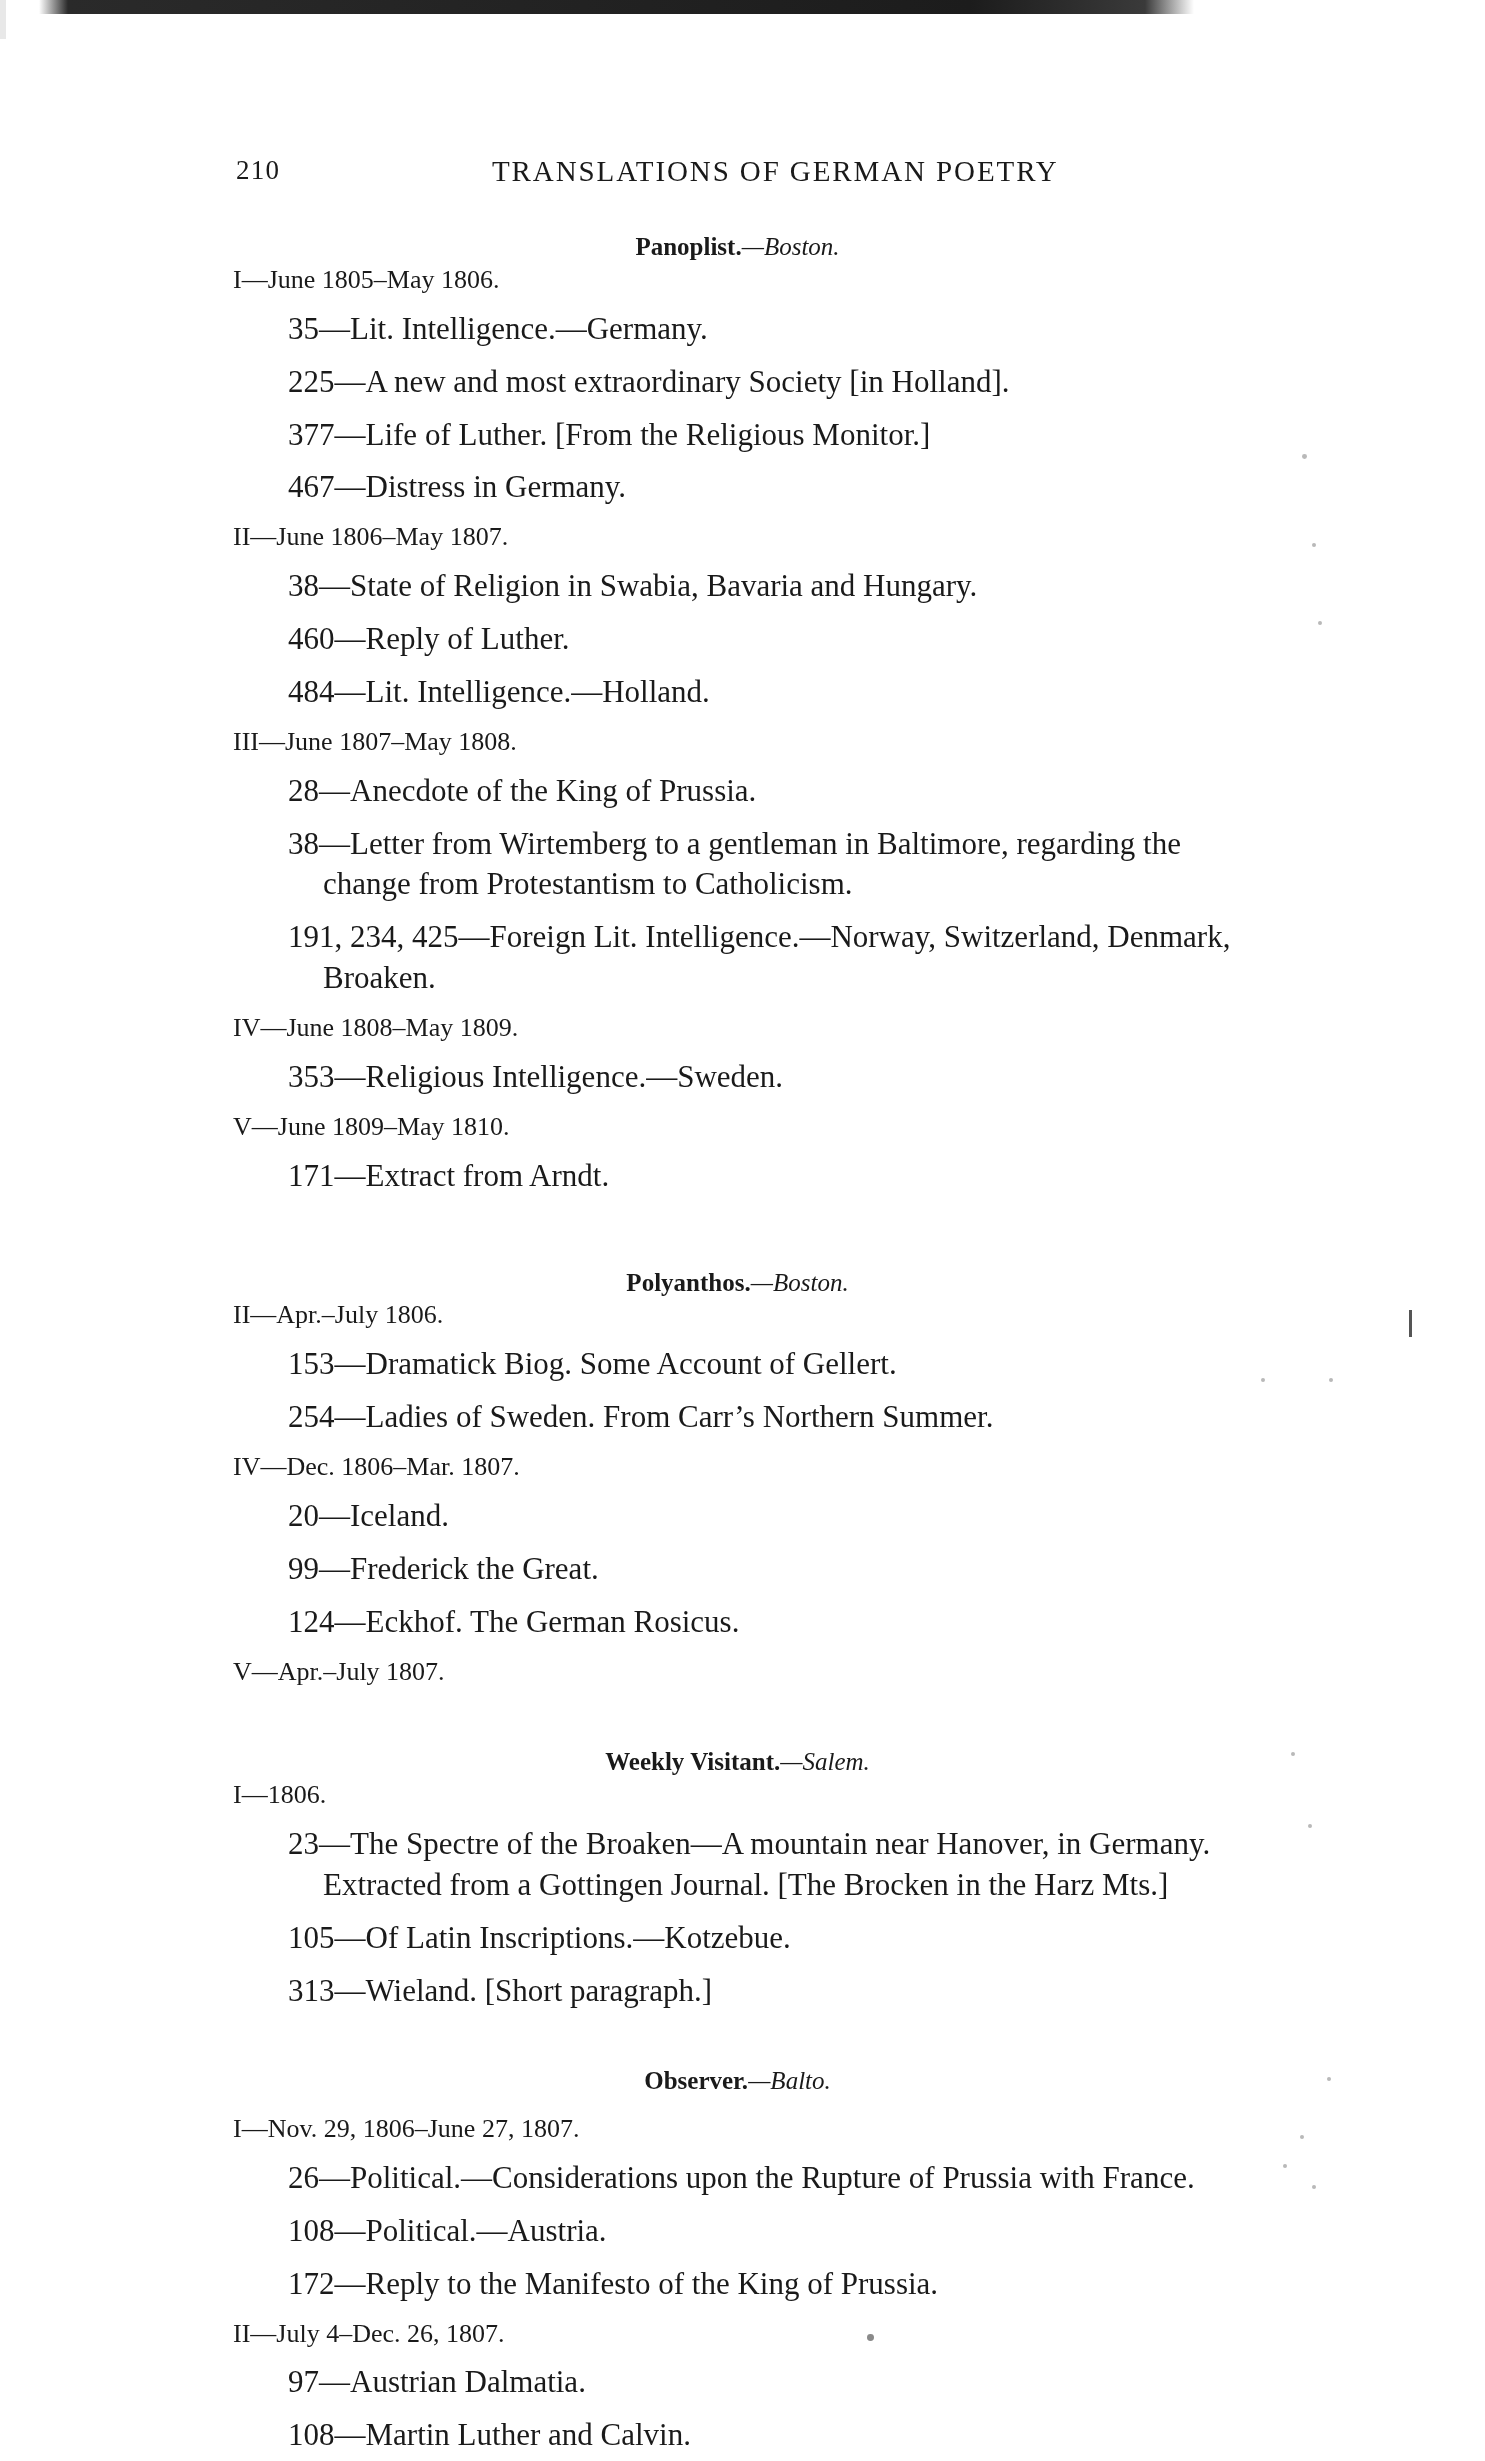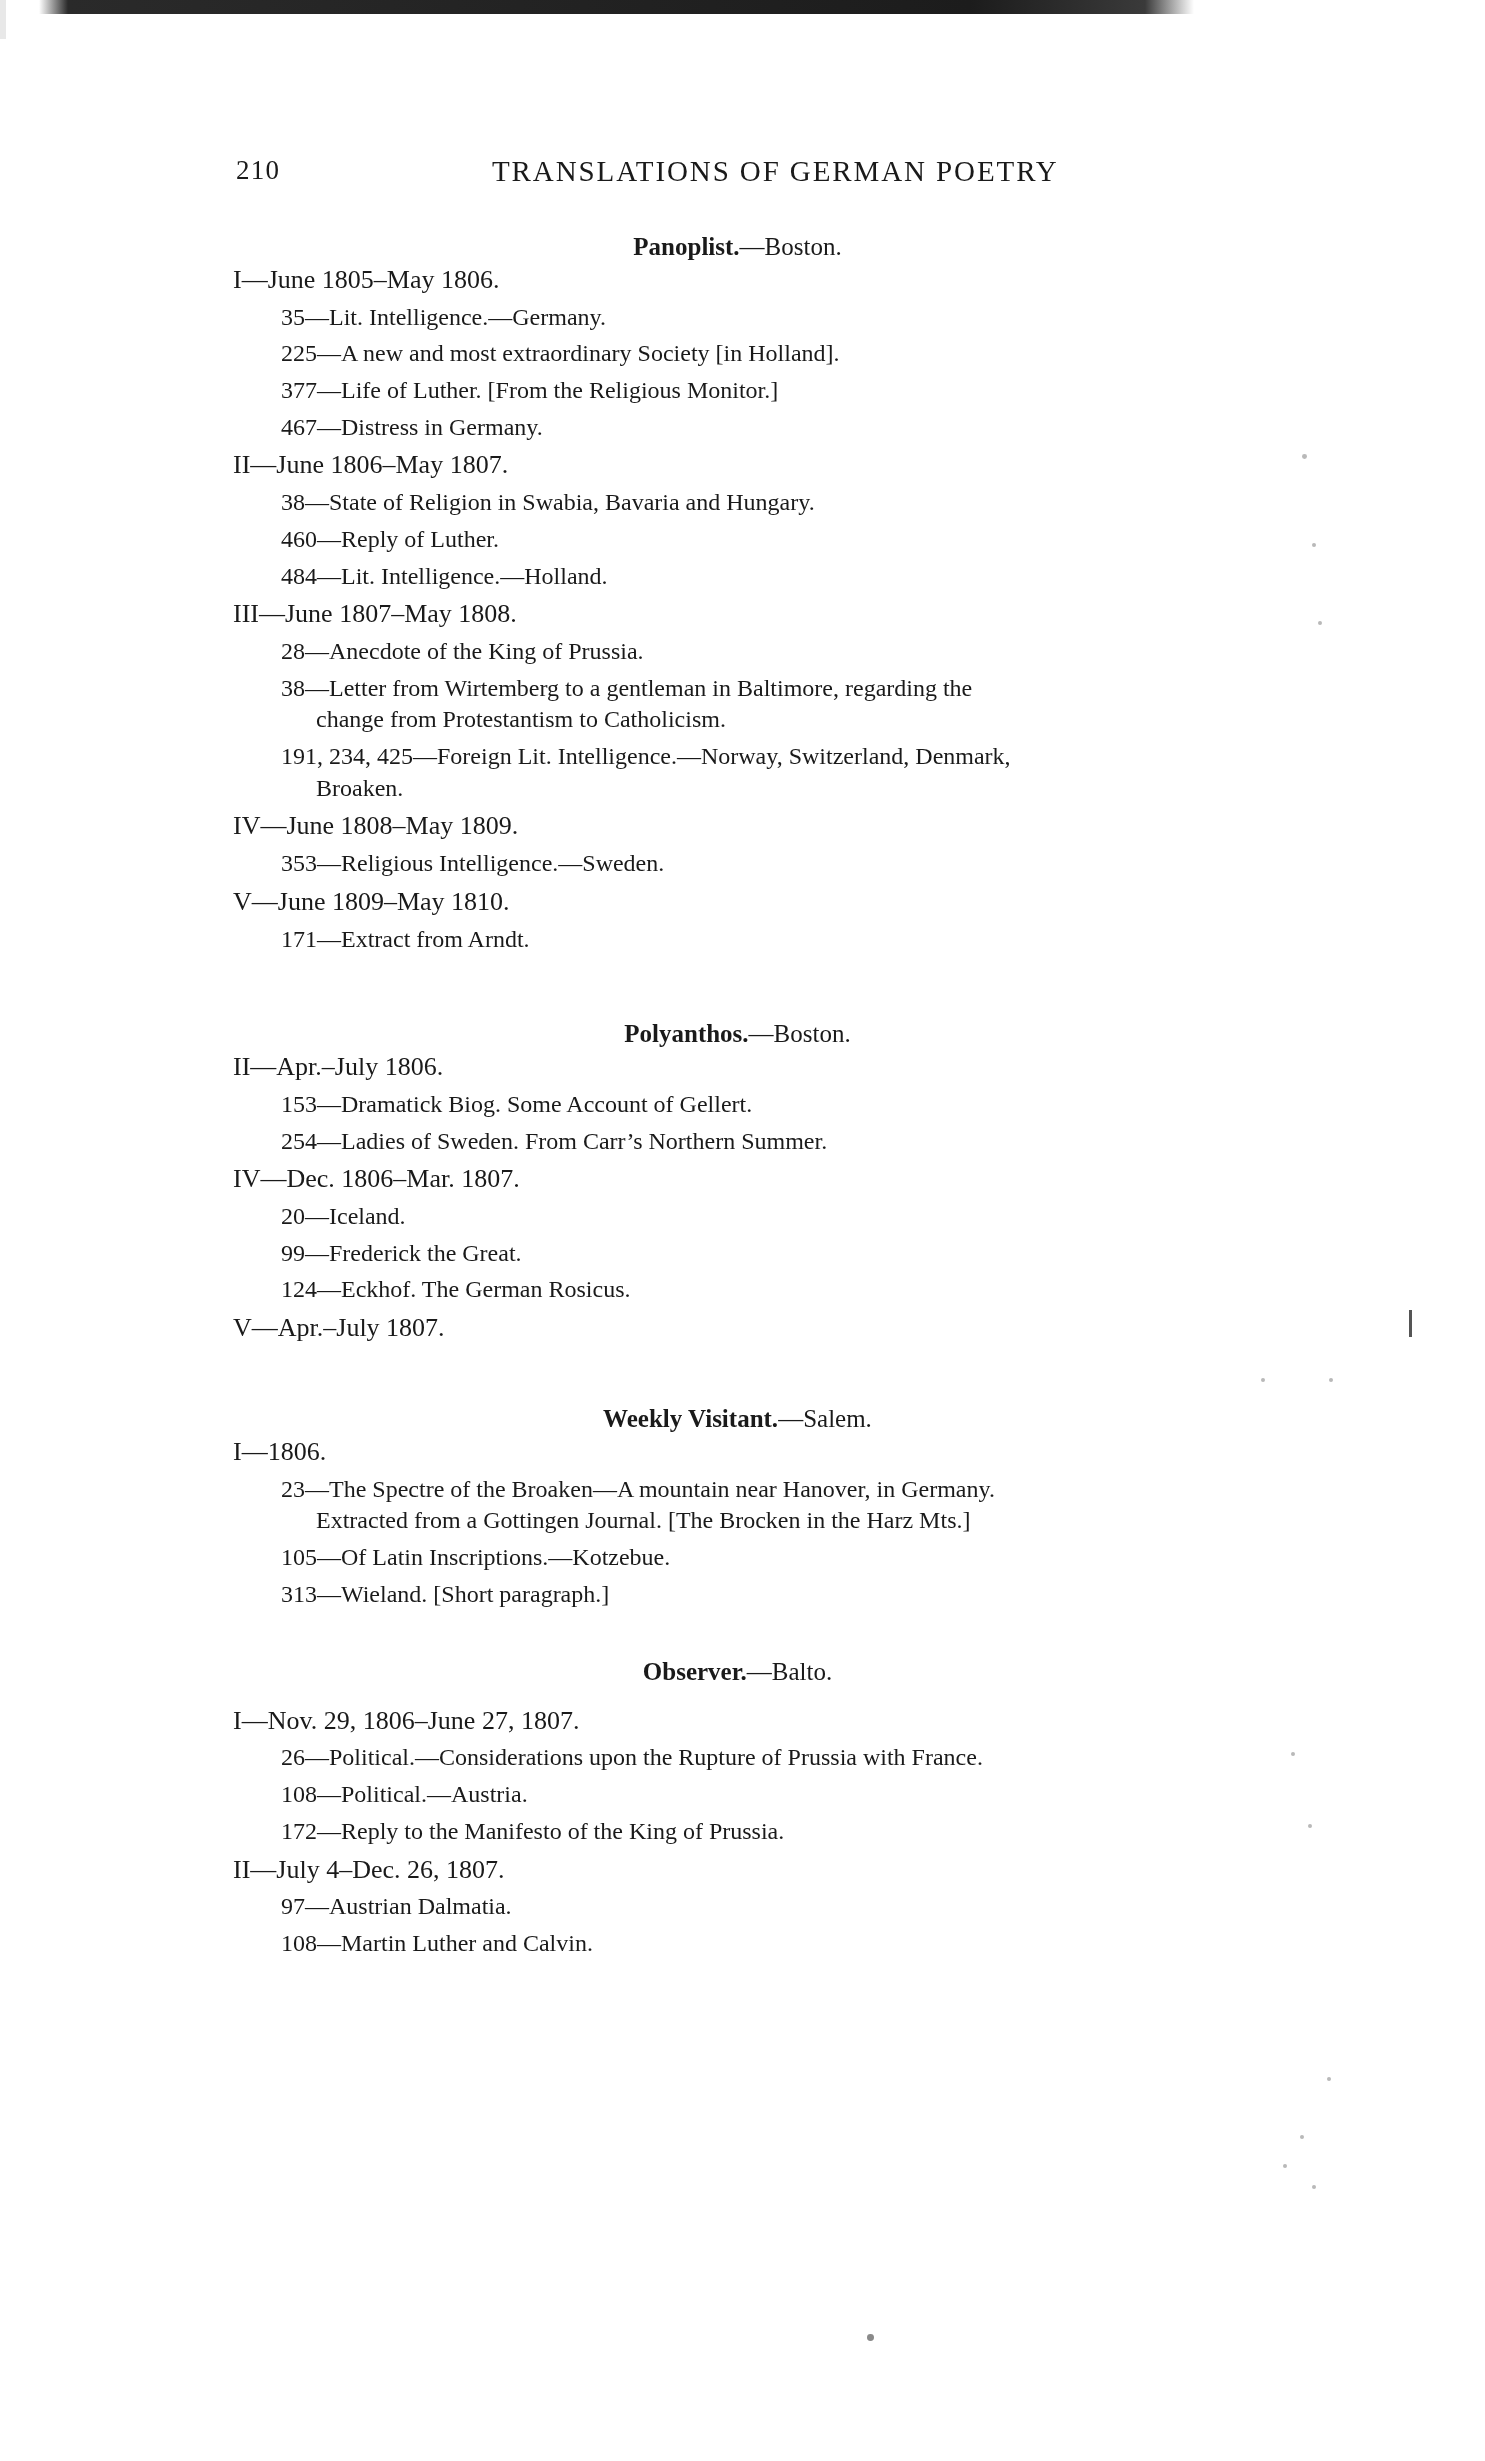--- a/index.html
+++ b/index.html
@@ -73,32 +73,33 @@
   }
   .sec-title {
     text-align: center;
     font-size: 25px;
     font-weight: bold;
     margin: 0 0 1.9px 0;
     padding-right: 194px;
   }
   .sec-title .plain {
     font-weight: normal;
+    font-style: italic;
   }
   .vol-line {
     font-size: 26px;
     line-height: 1.30;
     margin: 0;
     padding-left: 0;
     white-space: nowrap;
   }
   .entry {
-    font-size: 24px;
+    font-size: 31px;
     line-height: 1.32;
-    margin: 5px;
+    margin: 12px;
     padding-left: 43px;
     text-indent: 0;
     font-family: Liberation Serif, serif;
   }
   .entry .cont {
     display: block;
     padding-left: 35px;
   }
   .gap-s { height: 15.5px; }
   .gap-m { height: 43px; }

